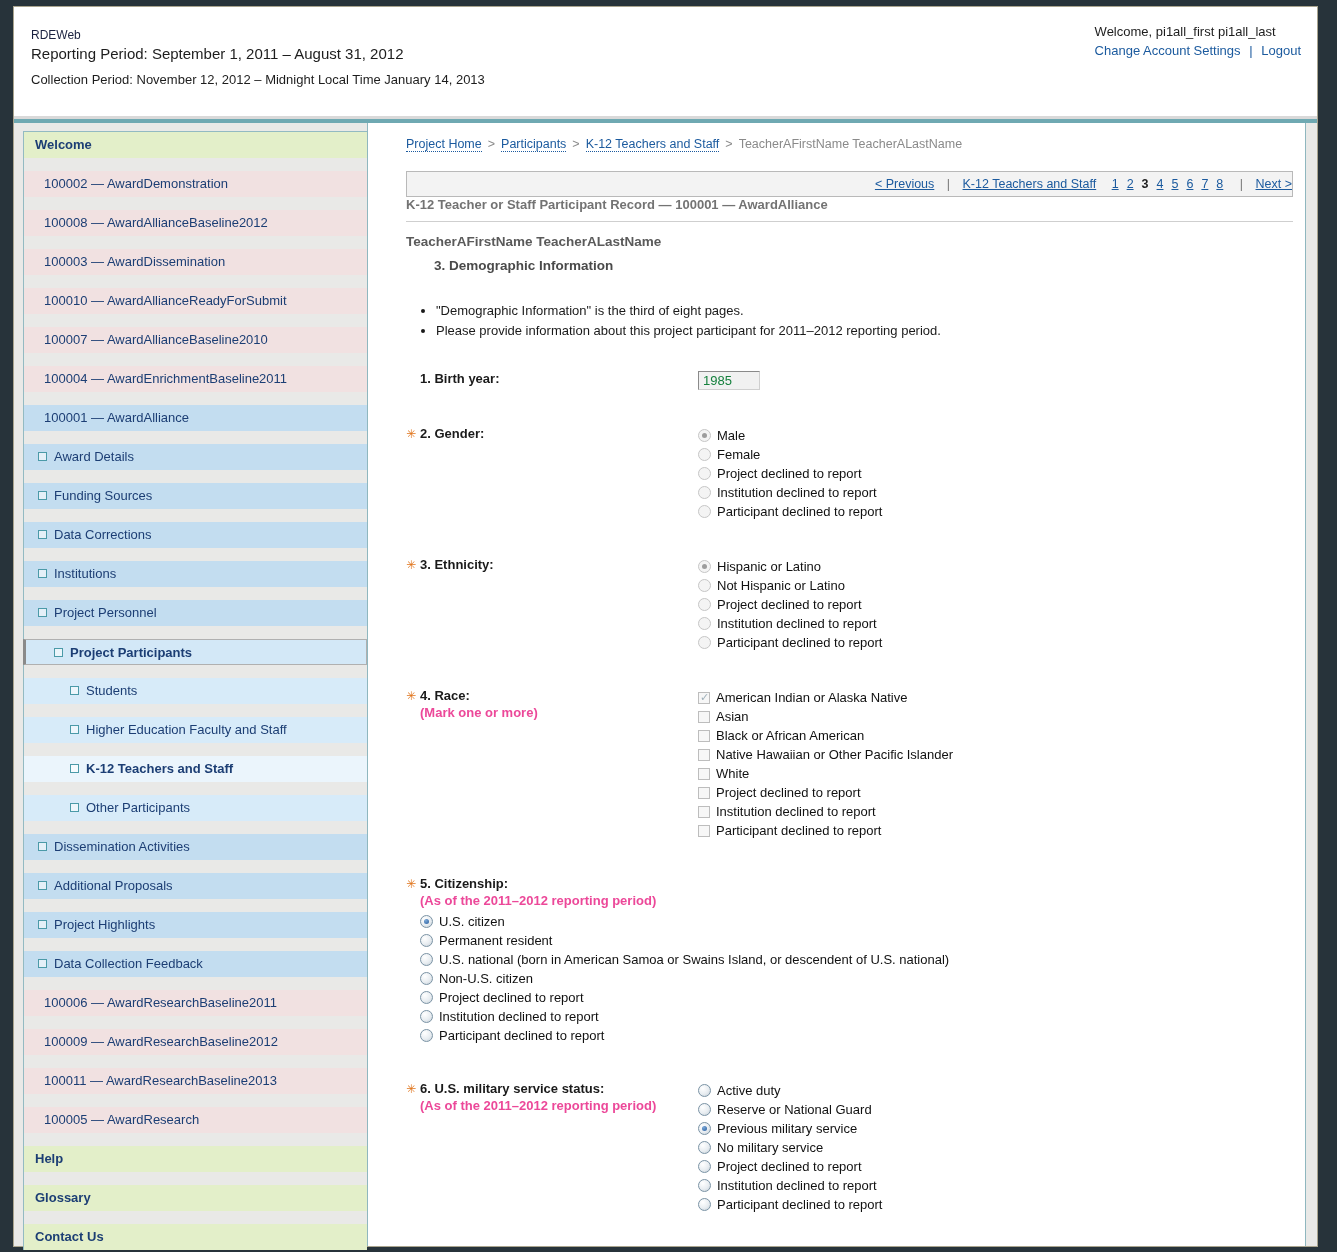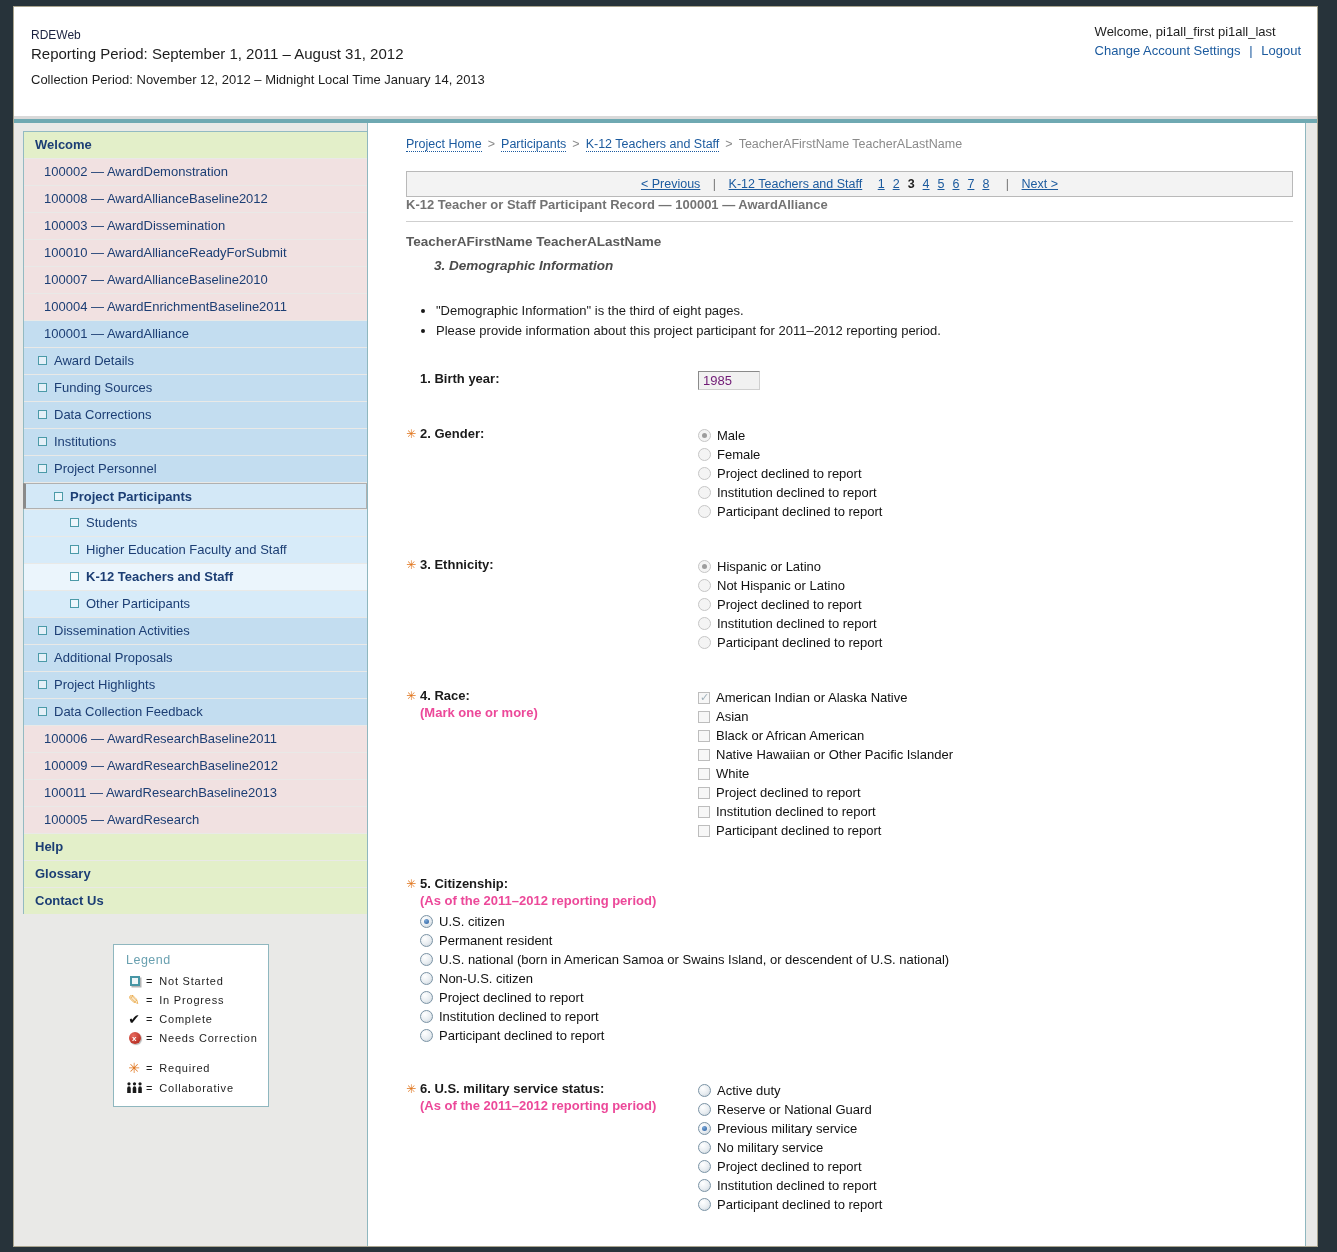--- a/index.html
+++ b/index.html
@@ -27,21 +27,21 @@
   .welcome-user { font-size:13px; color:#1d1d1d; }
   .account-links { font-size:13px; margin-top:4px; }
   .account-links a { color:#1b5a9e; text-decoration:none; cursor:pointer; }
   .account-links .sep { color:#1b5a9e; margin:0 5px; }
   .teal-bar { height:4px; background:#6fa9b2; flex:0 0 auto; }
   
   .page-body { flex:1; display:flex; min-height:0; }
   .sidebar { width:353px; flex:0 0 auto; padding:8px 0 0 9px; }
   .menu { width:344px; border-left:1px solid #93bac2; border-top:1px solid #93bac2; }
   .menu .row {
-    height:26px; line-height:25px; margin-bottom:1px; font-size:13px;
+    height:26px; line-height:25px; margin-bottom:13px; font-size:13px;
     color:#1c3e74; white-space:nowrap; overflow:hidden; cursor:pointer;
   }
   .row-green  { background:#e3efc9; font-weight:bold; padding-left:11px; }
   .row-award  { background:#f1e1e1; padding-left:20px; }
   .row-award-active { background:#c3ddf0; padding-left:20px; }
   .row-sub1   { background:#c3ddf0; padding-left:14px; }
   .row-sub1-selected {
     background:#d3e8f7; font-weight:bold; padding-left:28px;
     border:1px solid #b0b0b0; border-left:3px solid #8a8a8a; margin-left:-1px;
   }
@@ -75,32 +75,32 @@
   .content {
     flex:1; background:#fff; border-left:1px solid #8fb7bf; border-right:1px solid #8fb7bf;
     margin-right:11px; padding:14px 12px 20px 38px; min-height:0; overflow:hidden;
   }
   .breadcrumb { font-size:12.5px; color:#8a8a8a; }
   .breadcrumb a { color:#1b5a9e; text-decoration:none; border-bottom:1px dotted #1b5a9e; cursor:pointer; }
   .breadcrumb .bsep { color:#8a8a8a; margin:0 6px; }
   .breadcrumb .bcur { color:#8a8a8a; }
   .pagination {
     margin-top:20px; border:1px solid #b9b9b9; background:#f3f3f3;
-    height:26px; line-height:24px; text-align:center; font-size:12.5px; color:#555;
+    height:26px; line-height:24px; text-align:right; font-size:12.5px; color:#555;
   }
   .pagination a { color:#1b5a9e; text-decoration:underline; cursor:pointer; }
   .pagination .pnum { margin:0 4px; }
   .pagination .pcur { margin:0 4px; font-weight:bold; color:#1d1d1d; }
   .pagination .psep { color:#777; margin:0 9px; }
   .page-title {
     font-size:13px; font-weight:bold; color:#737373; 
     padding-bottom:9px; border-bottom:1px solid #cfcfcf;
   }
   .participant-name { font-size:13.5px; font-weight:bold; color:#5a5a5a; margin-top:12px; }
-  .section-heading  { font-size:13.5px; font-weight:bold; color:#4a4a4a; margin:9px 0 0 28px;font-style:italic; }
+  .section-heading  { font-size:13.5px; font-weight:bold; color:#4a4a4a; margin:9px 0 0 28px; }
   .bullets { margin:30px 0 0 14px; padding-left:16px; font-size:13px; color:#1a1a1a; }
   .bullets li { margin-bottom:3px; line-height:16.5px; }
   
   #questions { margin-top:32px; font-size:13px; color:#111; }
   .q-row { display:flex; margin-bottom:36px; }
   .q-left { width:292px; flex:0 0 auto; }
   .q-req { display:inline-block; width:14px; color:#e0761f; font-size:12px; }
   .q-label { font-weight:bold; color:#1a1a1a; }
   .q-sublabel { font-weight:bold; color:#ec4899; padding-left:14px; margin-top:2px; }
   .opt { display:flex; align-items:center; height:19px; gap:6px; }
@@ -109,21 +109,21 @@
   .radio.en { border:1px solid #7b93a5;
     background:radial-gradient(circle at 35% 30%, #ffffff 0%, #e8edf1 55%, #c3ced6 100%); }
   .radio.en.sel::after { content:""; position:absolute; inset:3px; border-radius:50%;
     background:radial-gradient(circle at 35% 30%, #7aa8d8, #2a5e9e); }
   .radio.dis { border:1px solid #c6c6c6; background:#f4f4f4; }
   .radio.dis.sel::after { content:""; position:absolute; inset:3px; border-radius:50%; background:#9d9d9d; }
   .cb { width:12px; height:12px; border:1px solid #bdbdbd; background:#f7f7f7; position:relative; flex:0 0 auto; }
   .cb.checked::after { content:"\2713"; color:#9fb0ba; font-size:11px; position:absolute; top:-2px; left:1px; }
   .birth-input {
     width:62px; height:19px; font-size:13px; font-family:inherit; padding:1px 4px;
-    background:#f1f1f1; color:#701a75;
+    background:#f1f1f1; color:#15803d;
     border:1px solid #8a8a8a; border-right-color:#cfcfcf; border-bottom-color:#cfcfcf;
   }
   .q-stacked { margin-bottom:36px; }
   .q-stacked .q-options { margin:4px 0 0 14px; }
 </style>
 </head>
 <body>
 
 <div class="window">
 

